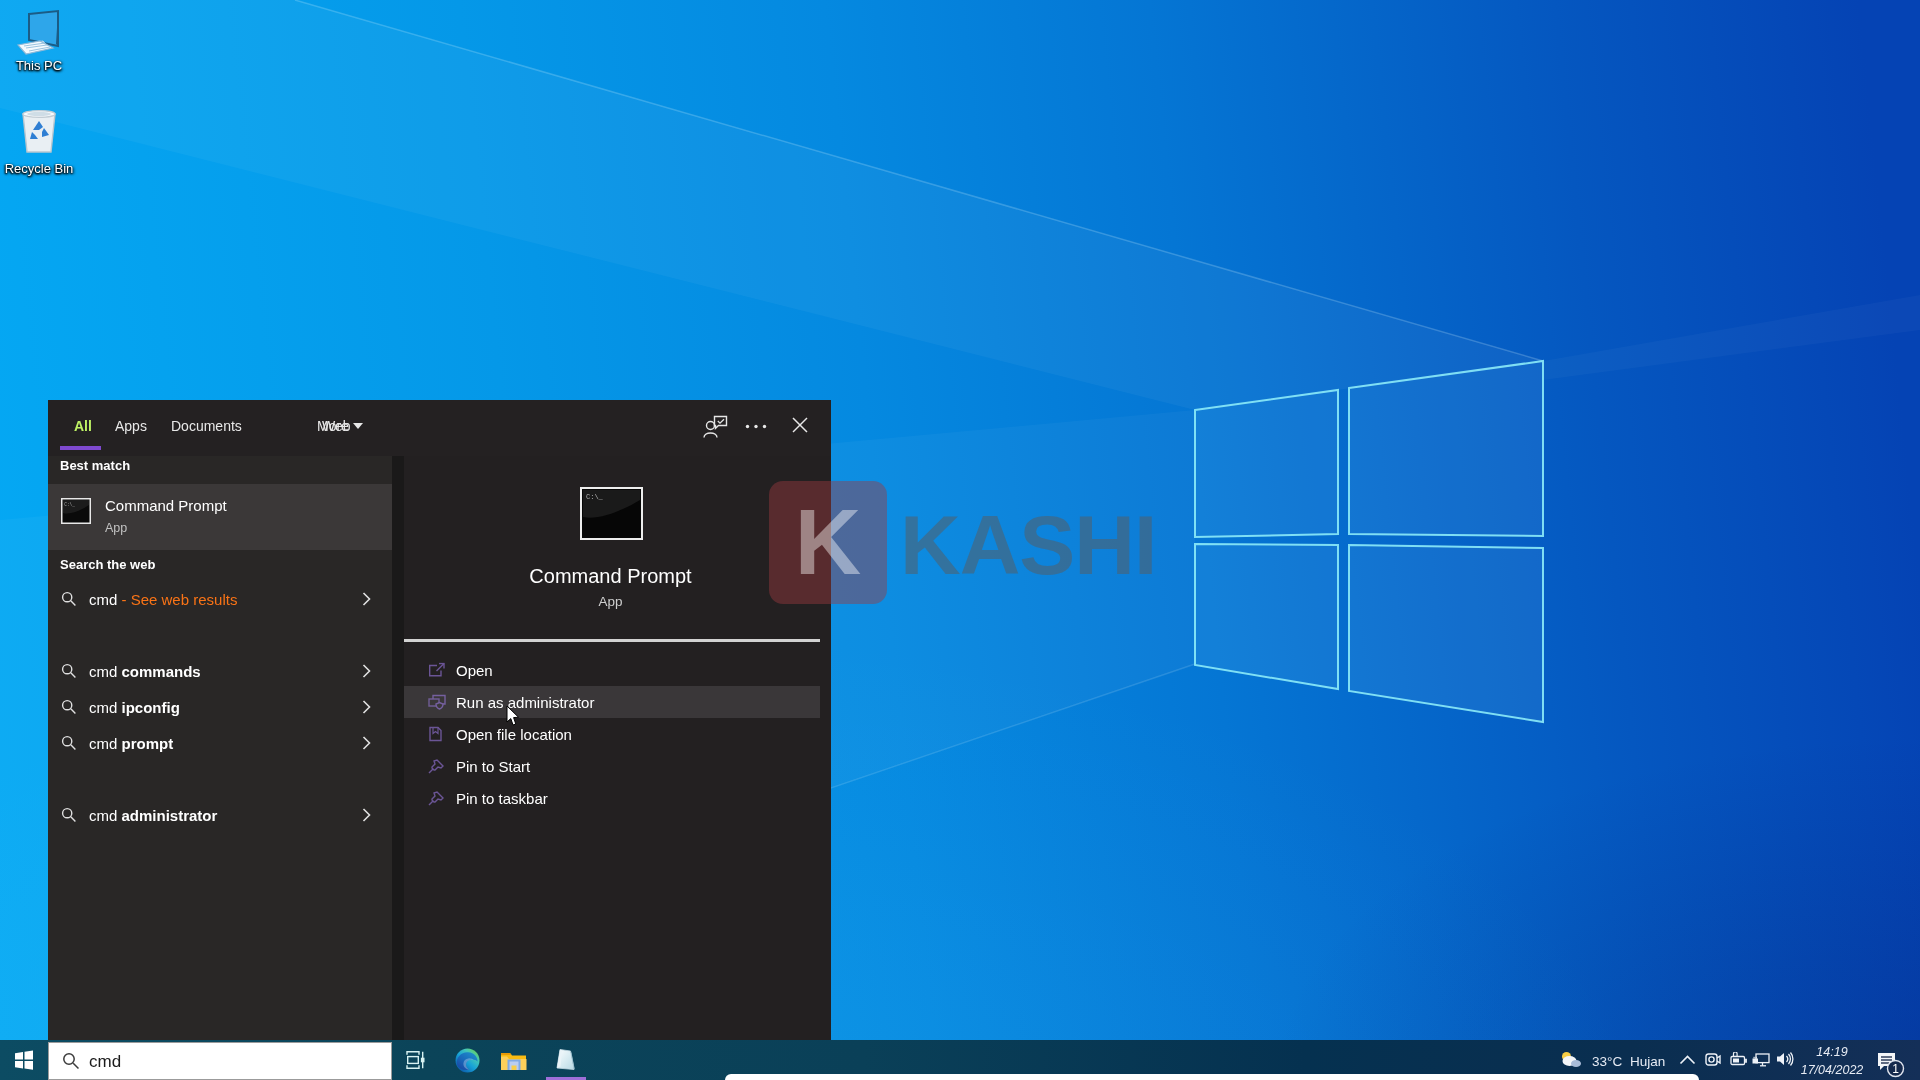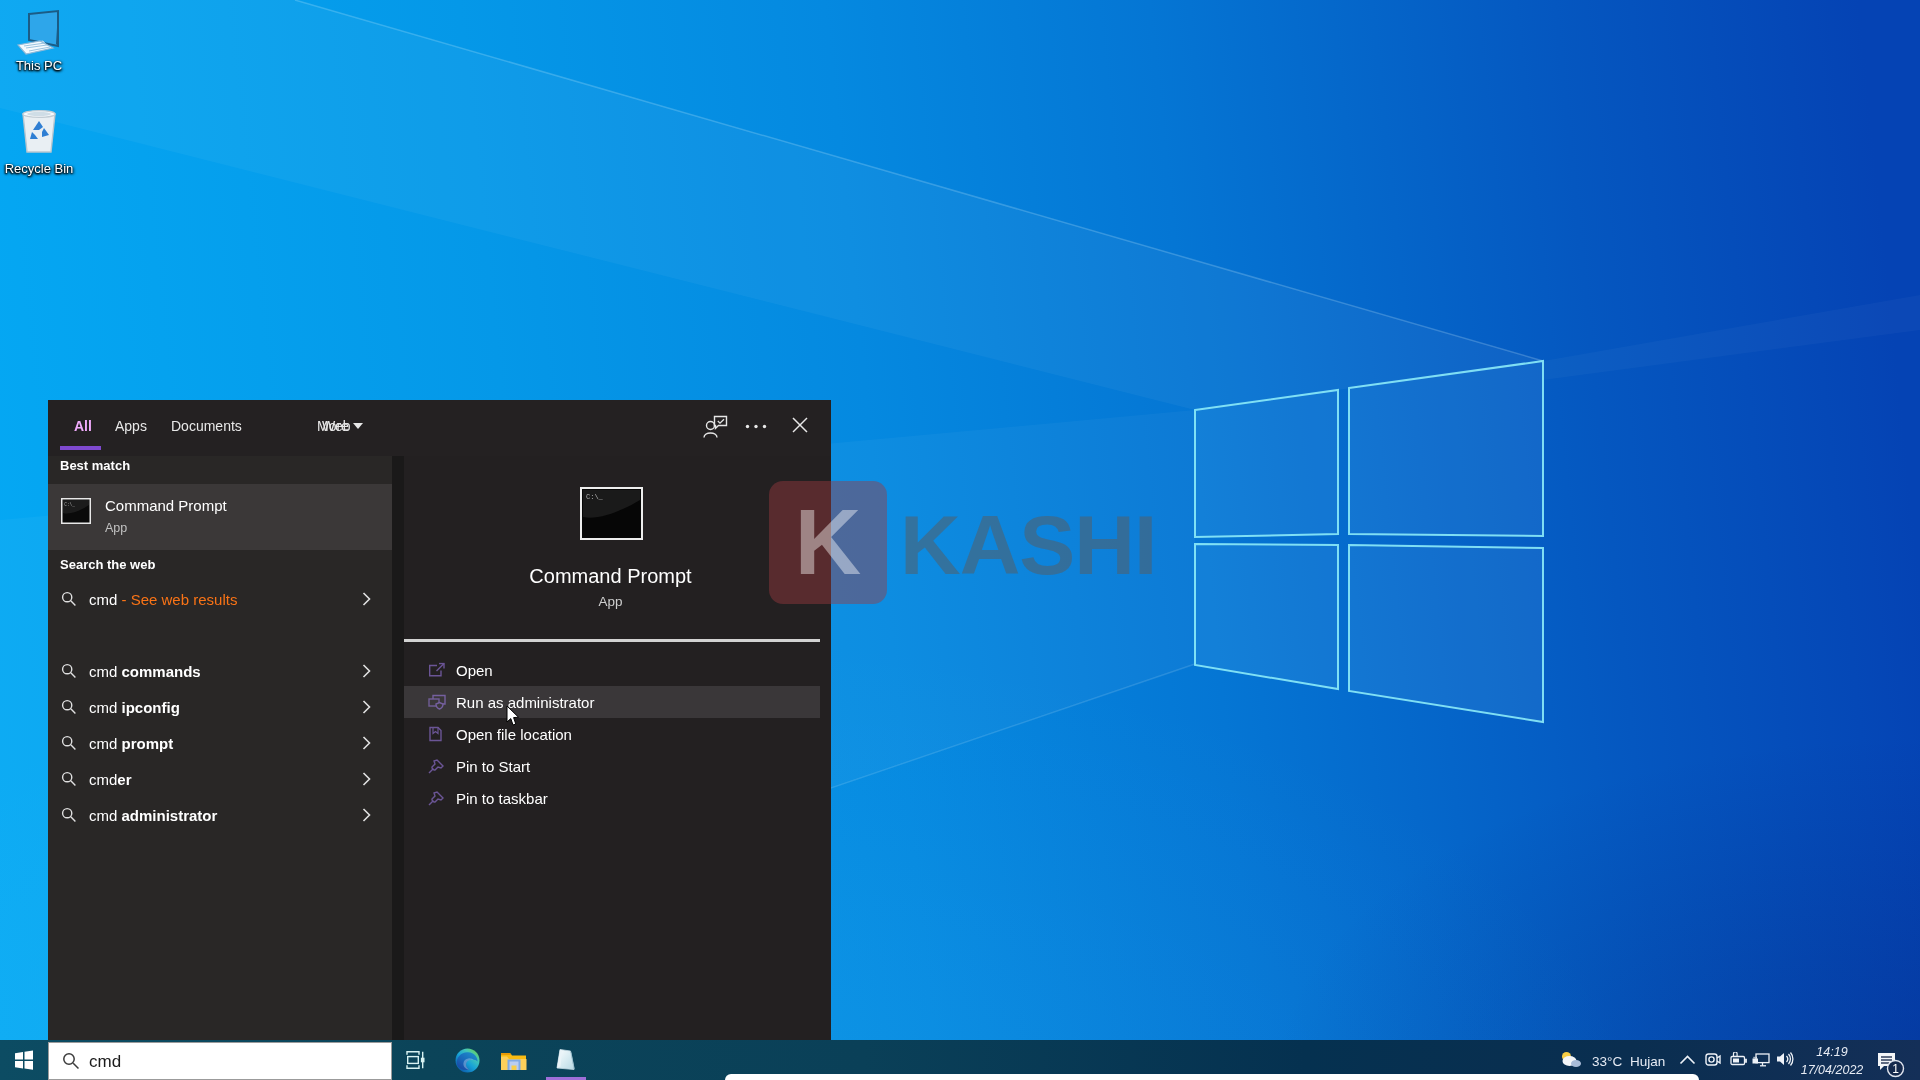--- a/index.html
+++ b/index.html
@@ -100,21 +100,21 @@
     <g fill="#2f7fd3">
       <polygon points="18,22 24,13 28,19 24,22"></polygon>
       <polygon points="29,20 34,27 27,29 27,24"></polygon>
       <polygon points="17,24 15,31 23,31 20,27"></polygon>
     </g>
   </svg>
   <div style="margin-top:7px;">Recycle Bin</div>
 </div>
 
 <div id="panel">
-  <span class="tab" style="left:26px; font-weight:bold; color:#f0abfc;">All</span>
+  <span class="tab" style="left:26px; font-weight:bold; color:#bef264;">All</span>
   <span class="tab" style="left:67px;">Apps</span>
   <span class="tab" style="left:123px;">Documents</span>
   <span class="tab" style="left:230px;margin-left:44px;">Web</span>
   <span class="tab" style="left:269px;">More</span>
   <svg style="position:absolute; left:303px; top:21px;" width="14" height="10" viewBox="0 0 14 10">
     <polygon points="2,2 12,2 7,8" fill="#e8e8e8"></polygon>
   </svg>
   <svg style="position:absolute; left:655px; top:14px;" width="26" height="26" viewBox="0 0 26 26" fill="none" stroke="#e6e6e6" stroke-width="1.4">
     <circle cx="7.5" cy="11.5" r="4"></circle>
     <path d="M1,23.5 C1,17.5 14,17.5 14,23.5"></path>
@@ -177,30 +177,20 @@
         <svg class="chev" width="9" height="14" viewBox="0 0 9 14" fill="none" stroke="#e0e0e0" stroke-width="1.6">
           <polyline points="1.5,1 7.5,7 1.5,13"></polyline>
         </svg>
       </div>
   <div class="srow" style="top:325px;">
         <svg class="mag" width="16" height="16" viewBox="0 0 16 16" fill="none" stroke="#e0e0e0" stroke-width="1.4">
           <circle cx="6.2" cy="6.2" r="4.6"></circle>
           <line x1="9.8" y1="9.8" x2="14.4" y2="14.4"></line>
         </svg>
         <span class="txt">cmd <b>prompt</b></span>
-        <svg class="chev" width="9" height="14" viewBox="0 0 9 14" fill="none" stroke="#e0e0e0" stroke-width="1.6">
-          <polyline points="1.5,1 7.5,7 1.5,13"></polyline>
-        </svg>
-      </div>
-  <div class="srow" style="top:361px;">
-        <svg class="mag" width="16" height="16" viewBox="0 0 16 16" fill="none" stroke="#e0e0e0" stroke-width="1.4">
-          <circle cx="6.2" cy="6.2" r="4.6"></circle>
-          <line x1="9.8" y1="9.8" x2="14.4" y2="14.4"></line>
-        </svg>
-        <span class="txt">cmd<b>er</b></span>
         <svg class="chev" width="9" height="14" viewBox="0 0 9 14" fill="none" stroke="#e0e0e0" stroke-width="1.6">
           <polyline points="1.5,1 7.5,7 1.5,13"></polyline>
         </svg>
       </div>
   <div class="srow" style="top:397px;text-align:right;">
         <svg class="mag" width="16" height="16" viewBox="0 0 16 16" fill="none" stroke="#e0e0e0" stroke-width="1.4">
           <circle cx="6.2" cy="6.2" r="4.6"></circle>
           <line x1="9.8" y1="9.8" x2="14.4" y2="14.4"></line>
         </svg>
         <span class="txt">cmd <b>administrator</b></span>

